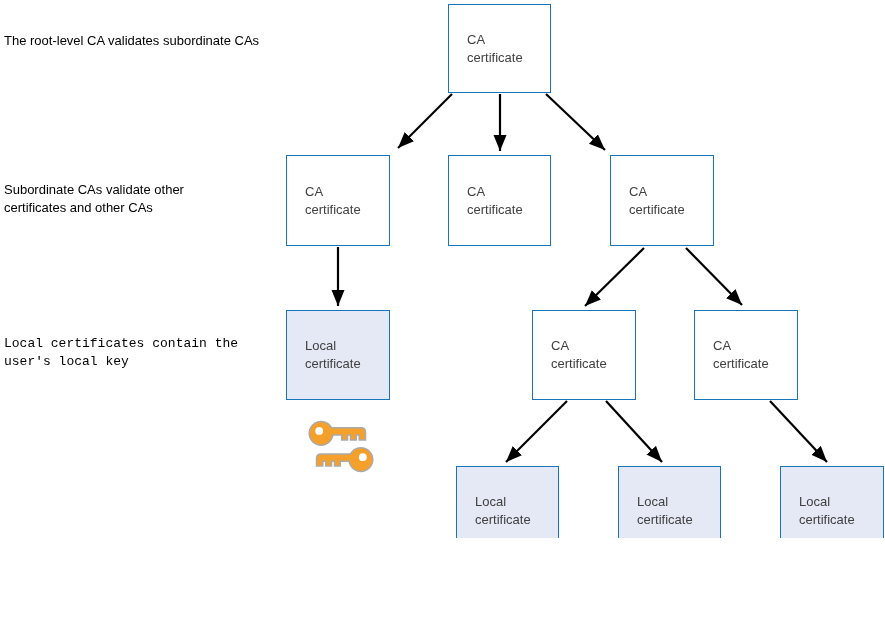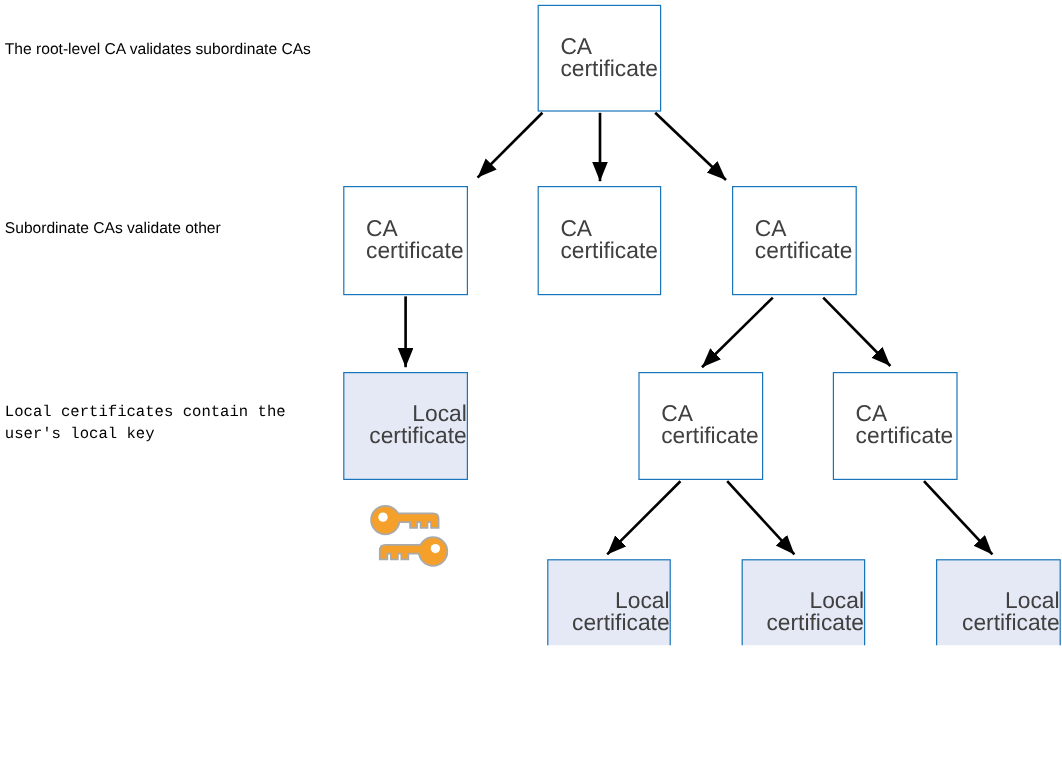--- a/index.html
+++ b/index.html
@@ -19,25 +19,25 @@
   }
   .node {
     position:absolute;
     box-sizing:border-box;
     background:#ffffff;
     border:1.4px solid var(--box_border,#1875BC);
     display:flex;
     flex-direction:column;
     justify-content:center;
     padding-left:18px;
-    font-size:19px;
+    font-size:13px;
     line-height:18px;
     color:#404040;
   }
-  .node.local { background:var(--local_fill,#E4E9F5);text-align:right; }
+  .node.local { background:var(--local_fill,#E4E9F5); }
   #arrow-layer {
     position:absolute; left:0; top:0;
     pointer-events:none;
   }
   #arrow-layer line { stroke:var(--arrow,#000000); stroke-width:2.2; }
   .key-icon { position:absolute; }
   .ko { stroke:var(--key_outline,#AAAAAA); stroke-width:3; fill:var(--key_fill,#F5A02B); }
   .kf { fill:var(--key_fill,#F5A02B); }
   .khole { fill:#ffffff; }
   .defs-holder { position:absolute; width:0; height:0; overflow:hidden; }
@@ -77,20 +77,21 @@
       </symbol>
     </defs>
   </svg>
 
   <div class="annotation" style="left:4px; top:32px;">
     <div>The root-level CA validates subordinate CAs</div>
     <div></div>
   </div>
   <div class="annotation" style="left:4px; top:181px;">
     <div>Subordinate CAs validate other</div>
+    <div>certificates and other CAs</div>
   </div>
   <div class="annotation" style="left:4px; top:335px;font-family:Liberation Mono, monospace;">
     <div>Local certificates contain the</div>
     <div>user's local key</div>
   </div>
 
   <div class="node" style="left:448px; top:4px; width:103px; height:89px;">
     <div><span>CA</span><br><span>certificate</span></div>
   </div>
 

